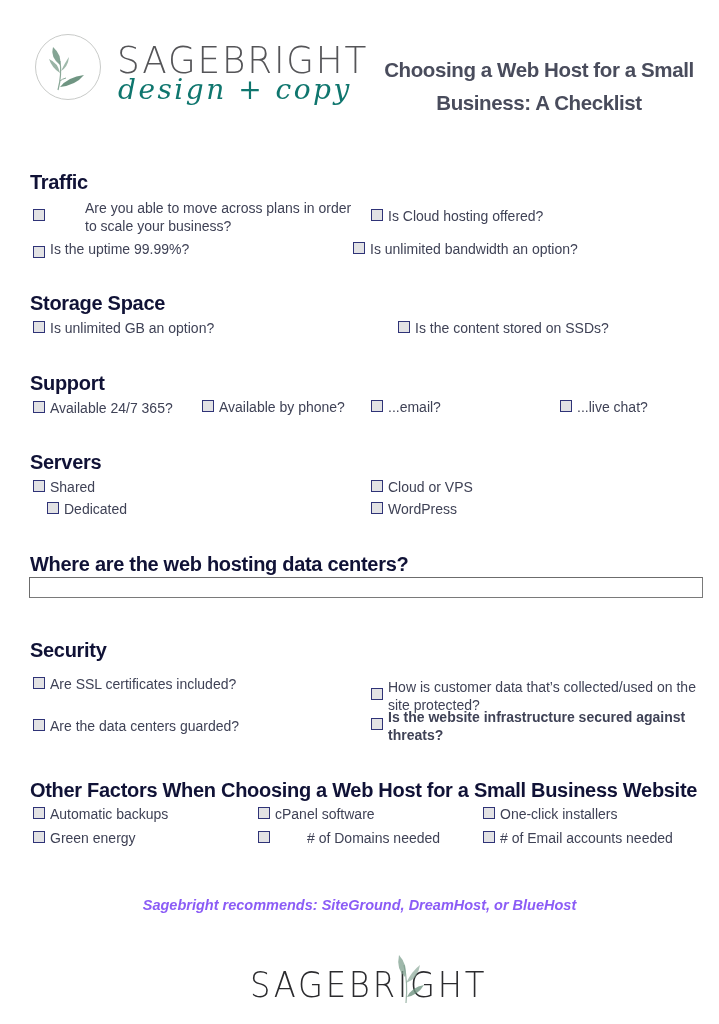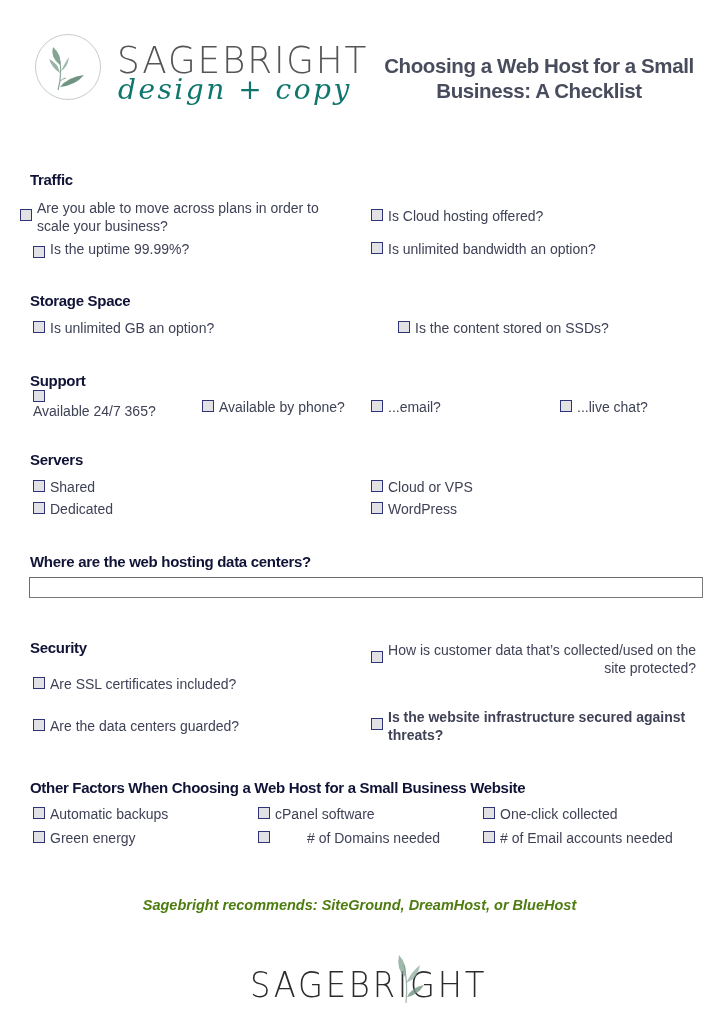--- a/index.html
+++ b/index.html
@@ -19,26 +19,26 @@
     transform: scaleX(0.94); transform-origin: left;
   }
   .logo-tag {
     position: absolute; left: 118px; top: 73px;
     font-family: "DejaVu Serif", serif; font-style: italic;
     font-size: 28px; letter-spacing: 2.5px; color: #0f766e;
   }
 
   .doc-title {
     position: absolute; left: 378px; top: 53px; width: 322px;
-    text-align: center; font-weight: bold; font-size: 20.5px; line-height: 25px;
+    text-align: center; font-weight: bold; font-size: 20.5px; line-height: 33px;
     color: #494c5c; letter-spacing: -0.4px;
   }
 
   .section-head {
-    position: absolute; left: 30px; font-weight: bold; font-size: 15px;
+    position: absolute; left: 30px; font-weight: bold; font-size: 20px;
     color: #101236; letter-spacing: -0.3px;
   }
 
   .item {
     position: absolute; display: flex; align-items: flex-start;
     font-size: 14px; line-height: 18px; color: #3f4256;
   }
   .item .box {
     flex: 0 0 auto; width: 12px; height: 12px; margin-right: 5px; margin-top: 2px;
     border: 1.5px solid #2f3377; background: #e2e2e4;
@@ -48,21 +48,21 @@
   .item.twoline .lbl { white-space: normal; }
 
   .text-field {
     position: absolute; left: 29px; top: 577px; width: 674px; height: 21px;
     border: 1.5px solid #7a7a7a; background: #fff;
     border-top-color: #6c6c6c; border-left-color: #6c6c6c;
   }
 
   .recommend {
     position: absolute; left: 0; width: 719px; top: 897px; text-align: center;
-    font-weight: bold; font-style: italic; font-size: 14.5px; color: #4d7c0f;
+    font-weight: bold; font-style: italic; font-size: 14.5px; color: #8b5cf6;
   }
 
   .footer-logo {
     position: absolute; left: 250px; top: 965px; width: 240px; height: 40px;
   }
   .footer-word {
     position: absolute; left: 0; top: 0;
     font-family: "DejaVu Sans", sans-serif; font-weight: 200;
     font-size: 35px; letter-spacing: 3px; color: #2b2b2e;
     transform: scaleX(0.92); transform-origin: left;
@@ -81,49 +81,49 @@
     <path d="M24 52 Q32 42 48 40 Q40 50 24 52 Z" fill="#5f8a74" opacity="0.9"></path>
     <path d="M24 46 Q26 44 30 43" stroke="#8aa898" stroke-width="1" fill="none"></path>
   </svg>
 </div>
 <div class="logo-word">SAGEBRIGHT</div>
 <div class="logo-tag">design + copy</div>
 
 <div class="doc-title">Choosing a Web Host for a Small Business: A Checklist</div>
 
 <div class="section-head" style="top:171px;">Traffic</div>
-<div class="item twoline" style="left:20px; top:199px; width:320px;">
+<div class="item twoline" style="left:33px; top:199px; width:320px;gap:35px;">
   <span class="box"></span>
   <span class="lbl">Are you able to move across plans in order to scale your business?</span>
 </div>
 <div class="item" style="left:371px; top:207px;">
   <span class="box"></span>
   <span class="lbl">Is Cloud hosting offered?</span>
 </div>
 <div class="item" style="left:33px; top:240px;align-items:flex-end;">
   <span class="box"></span>
   <span class="lbl">Is the uptime 99.99%?</span>
 </div>
-<div class="item" style="left:371px; top:240px;">
+<div class="item" style="left:353px; top:240px;">
   <span class="box"></span>
   <span class="lbl">Is unlimited bandwidth an option?</span>
 </div>
 
 <div class="section-head" style="top:292px;">Storage Space</div>
 <div class="item" style="left:33px; top:319px;">
   <span class="box"></span>
   <span class="lbl">Is unlimited GB an option?</span>
 </div>
 <div class="item" style="left:371px; top:319px;padding-left:27px;">
   <span class="box"></span>
   <span class="lbl">Is the content stored on SSDs?</span>
 </div>
 
 <div class="section-head" style="top:372px;">Support</div>
-<div class="item" style="left:33px; top:388px;flex-direction:column;">
+<div class="item" style="left:33px; top:399px;">
   <span class="box"></span>
   <span class="lbl">Available 24/7 365?</span>
 </div>
 <div class="item" style="left:202px; top:398px;">
   <span class="box"></span>
   <span class="lbl">Available by phone?</span>
 </div>
 <div class="item" style="left:371px; top:398px;">
   <span class="box"></span>
   <span class="lbl">...email?</span>
@@ -135,38 +135,38 @@
 
 <div class="section-head" style="top:451px;">Servers</div>
 <div class="item" style="left:33px; top:478px;">
   <span class="box"></span>
   <span class="lbl">Shared</span>
 </div>
 <div class="item" style="left:371px; top:478px;">
   <span class="box"></span>
   <span class="lbl">Cloud or VPS</span>
 </div>
-<div class="item" style="left:33px; top:500px;">
+<div class="item" style="left:47px; top:500px;">
   <span class="box"></span>
   <span class="lbl">Dedicated</span>
 </div>
 <div class="item" style="left:371px; top:500px;">
   <span class="box"></span>
   <span class="lbl">WordPress</span>
 </div>
 
 <div class="section-head" style="top:553px;">Where are the web hosting data centers?</div>
 <div class="text-field"></div>
 
 <div class="section-head" style="top:639px;">Security</div>
 <div class="item" style="left:33px; top:675px;">
   <span class="box"></span>
   <span class="lbl">Are SSL certificates included?</span>
 </div>
-<div class="item twoline" style="left:371px; top:641px; width:325px;text-align:right;">
+<div class="item twoline" style="left:371px; top:678px; width:325px;">
   <span class="box"></span>
   <span class="lbl">How is customer data that’s collected/used on the site protected?</span>
 </div>
 <div class="item" style="left:33px; top:717px;">
   <span class="box"></span>
   <span class="lbl">Are the data centers guarded?</span>
 </div>
 <div class="item twoline" style="left:371px; top:708px; width:325px;font-weight:bold;">
   <span class="box"></span>
   <span class="lbl">Is the website infrastructure secured against threats?</span>
@@ -176,21 +176,21 @@
 <div class="item" style="left:33px; top:805px;">
   <span class="box"></span>
   <span class="lbl">Automatic backups</span>
 </div>
 <div class="item" style="left:258px; top:805px;">
   <span class="box"></span>
   <span class="lbl">cPanel software</span>
 </div>
 <div class="item" style="left:483px; top:805px;">
   <span class="box"></span>
-  <span class="lbl">One-click collected</span>
+  <span class="lbl">One-click installers</span>
 </div>
 <div class="item" style="left:33px; top:829px;">
   <span class="box"></span>
   <span class="lbl">Green energy</span>
 </div>
 <div class="item" style="left:258px; top:829px;gap:32px;">
   <span class="box"></span>
   <span class="lbl"># of Domains needed</span>
 </div>
 <div class="item" style="left:483px; top:829px;">

